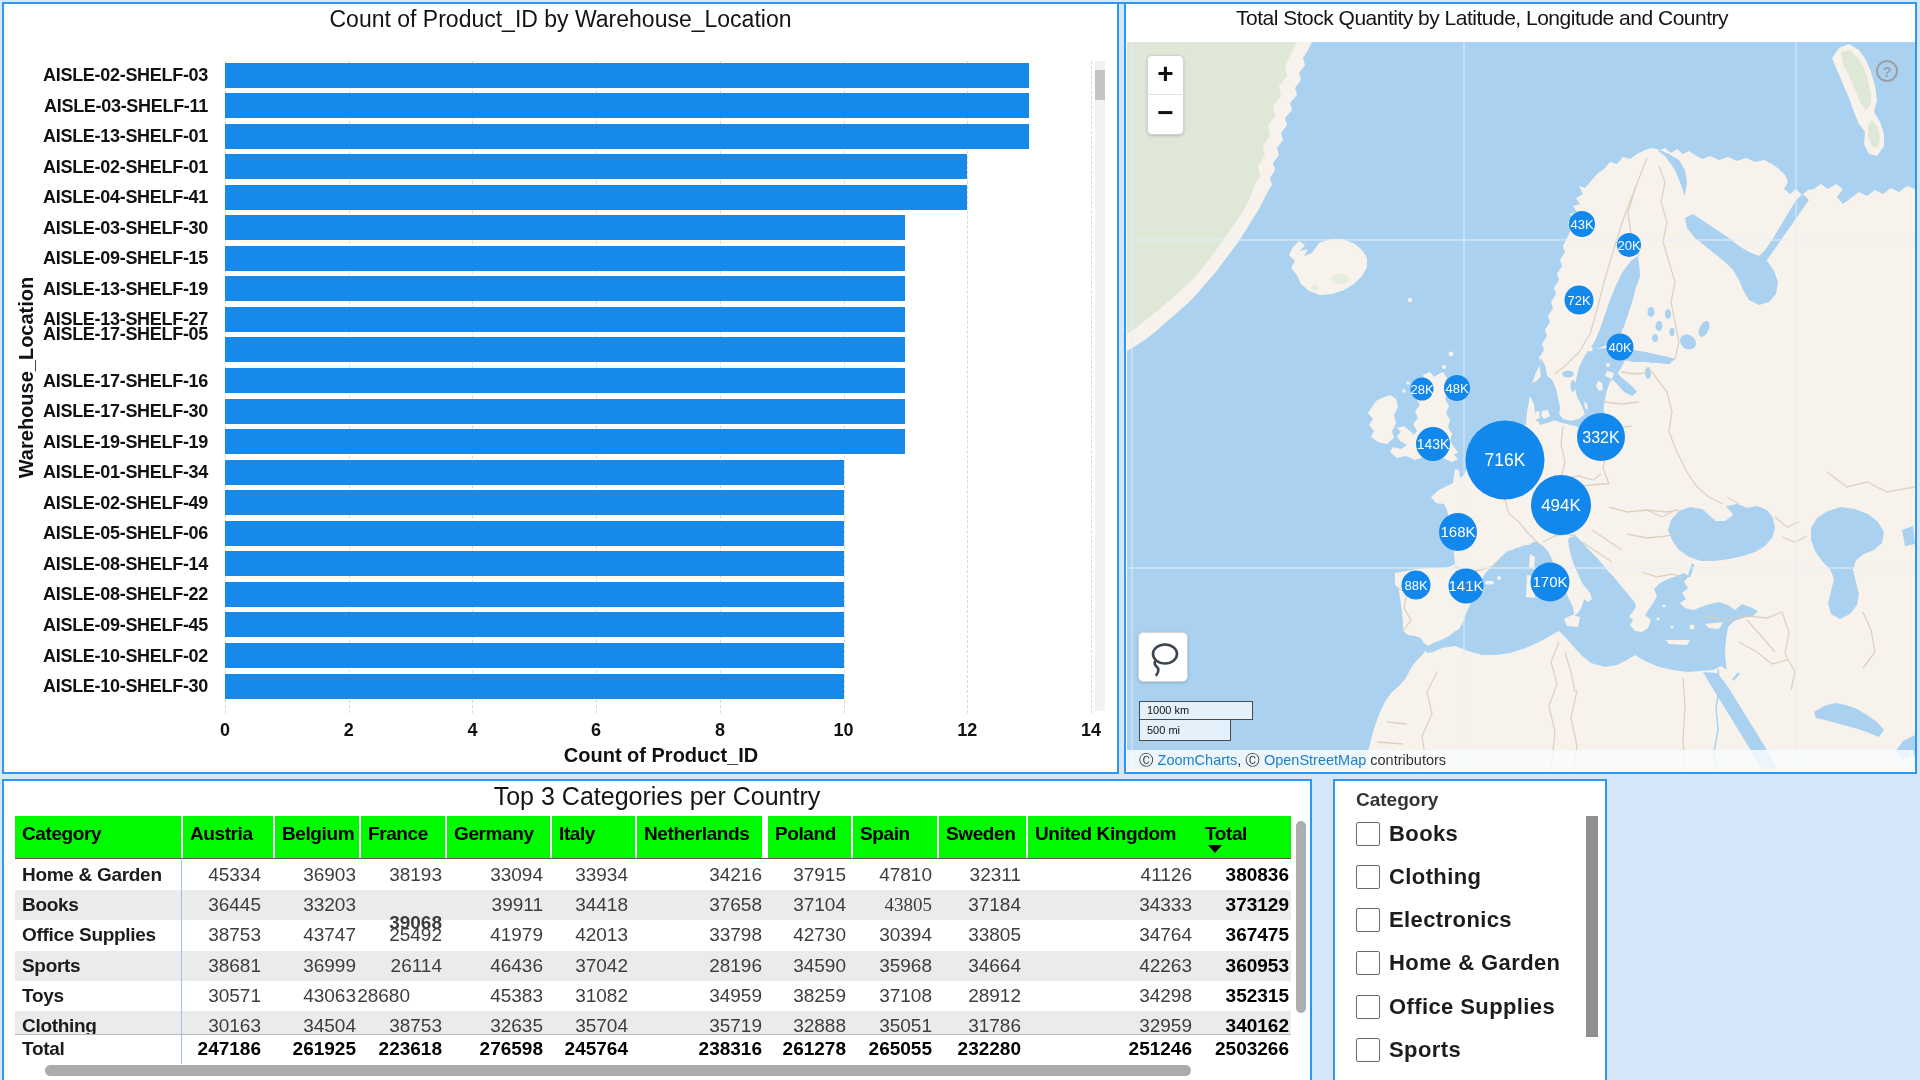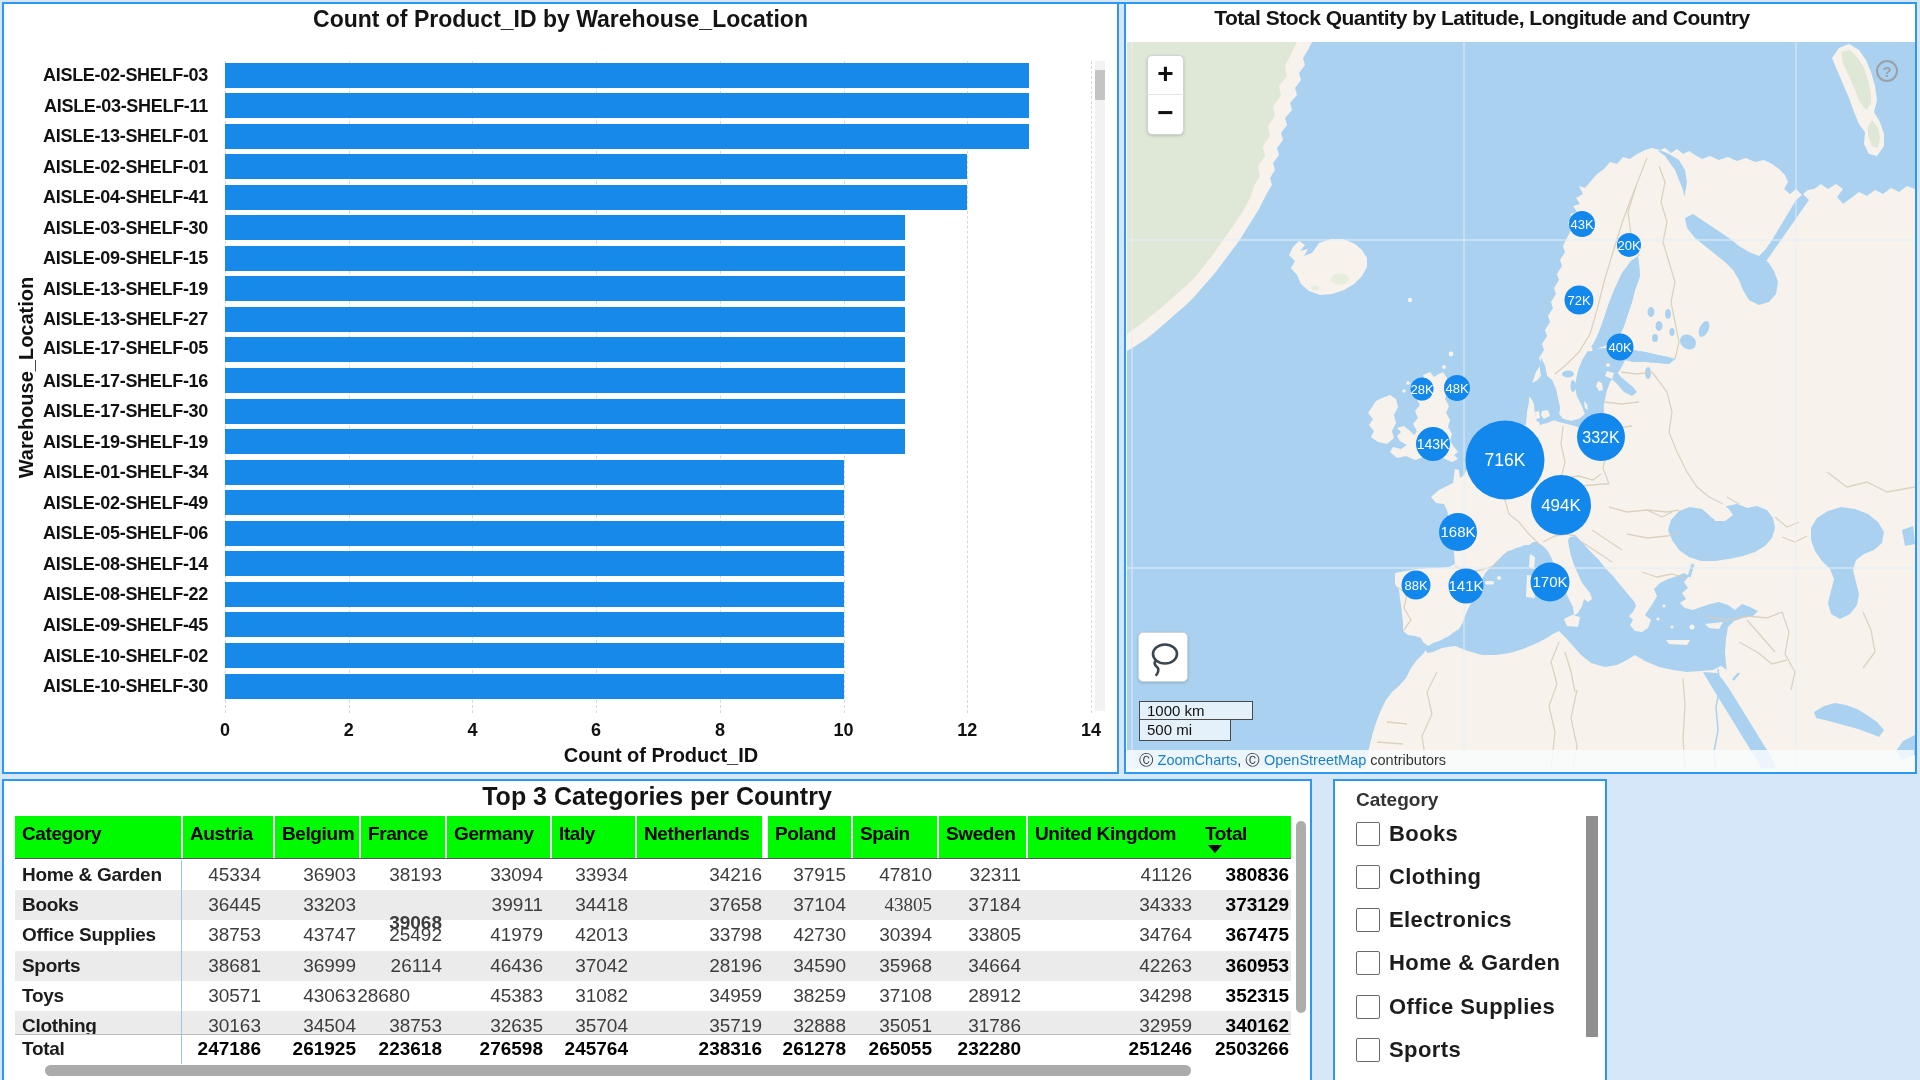--- a/index.html
+++ b/index.html
@@ -1,16 +1,16 @@
 <!DOCTYPE html>
 <html><head><meta charset="utf-8"><style>
 *{margin:0;padding:0;box-sizing:border-box}
 html,body{width:1920px;height:1080px;overflow:hidden;background:#d5e7f9;font-family:"Liberation Sans",sans-serif}
 .pane{position:absolute;background:#fff;border:2px solid #2e97f1}
-.ptitle{position:absolute;width:100%;text-align:center;font-weight:bold;color:#141414;font-size:23px}
+.ptitle{position:absolute;width:100%;text-align:center;font-weight:normal;color:#141414;font-size:23px}
 
 .ylab{position:absolute;right:909px;width:200px;text-align:right;font-weight:bold;font-size:18px;color:#111;letter-spacing:-0.3px}
 .bar{position:absolute;left:221px;height:25px;background:#1689e9}
 .grid{position:absolute;top:57px;height:652px;width:0;border-left:1px dashed #d9d9d9}
 .xlab{position:absolute;top:716px;width:60px;text-align:center;font-weight:bold;font-size:18px;color:#111}
 .xtitle{position:absolute;top:740px;left:357px;width:600px;text-align:center;font-weight:bold;font-size:20px;color:#111}
 .ytitle{position:absolute;left:-178px;top:362px;width:400px;text-align:center;transform:rotate(-90deg);font-weight:bold;font-size:20px;color:#111}
 .vsb{position:absolute;right:12px;top:57px;width:10px;height:650px;background:#f2f2f2}
 .vsbthumb{position:absolute;right:12px;top:66px;width:10px;height:30px;background:#c4c4c4}
 
@@ -20,21 +20,21 @@
 .stripe{position:absolute;left:11px;width:1276px;background:#ebebeb}
 .cat{position:absolute;font-weight:bold;font-size:19px;color:#1c1c1c;white-space:nowrap;letter-spacing:-0.3px}
 .num{position:absolute;font-size:19px;color:#3d3d3d;white-space:nowrap}
 
 .cb{position:absolute;left:21px;width:24px;height:24px;border:1.5px solid #6a6a6a;background:#fff;border-radius:2px}
 .cblab{position:absolute;left:54px;font-size:22px;font-weight:bold;color:#1c1c1c;letter-spacing:0.4px;white-space:nowrap}
 
 .mapctl{position:absolute;background:#fff;border:1px solid #cfd4d9;border-radius:5px;box-shadow:0 1px 3px rgba(0,0,0,.18)}
 .attr{position:absolute;left:1px;right:1px;bottom:1px;height:21px;background:rgba(248,251,253,.85);font-size:14.5px;line-height:20px;color:#333;padding-left:12px;white-space:nowrap}
 .attr .lnk{color:#1d7fc4}
-.scalebox{position:absolute;background:rgba(245,249,252,.78);border:1px solid #4a4a4a;font-size:15px;color:#111;padding:0 7px}
+.scalebox{position:absolute;background:rgba(245,249,252,.78);border:1px solid #4a4a4a;font-size:11px;color:#111;padding:0 7px}
 </style></head><body>
 
 <div class="pane" style="left:2px;top:2px;width:1117px;height:772px">
  <div class="ptitle" style="top:2px">Count of Product_ID by Warehouse_Location</div>
  <div class="ytitle">Warehouse_Location</div>
  <div class="grid" style="left:221.0px"></div>
     <div class="grid" style="left:344.7px"></div>
     <div class="grid" style="left:468.4px"></div>
     <div class="grid" style="left:592.1px"></div>
     <div class="grid" style="left:715.9px"></div>
@@ -64,21 +64,21 @@
     <div class="bar" style="top:669.5px;width:618.6px"></div>
  <div class="ylab" style="top:61.0px">AISLE-02-SHELF-03</div>
     <div class="ylab" style="top:91.5px">AISLE-03-SHELF-11</div>
     <div class="ylab" style="top:122.1px">AISLE-13-SHELF-01</div>
     <div class="ylab" style="top:152.7px">AISLE-02-SHELF-01</div>
     <div class="ylab" style="top:183.2px">AISLE-04-SHELF-41</div>
     <div class="ylab" style="top:213.8px">AISLE-03-SHELF-30</div>
     <div class="ylab" style="top:244.3px">AISLE-09-SHELF-15</div>
     <div class="ylab" style="top:274.9px">AISLE-13-SHELF-19</div>
     <div class="ylab" style="top:305.4px">AISLE-13-SHELF-27</div>
-    <div class="ylab" style="top:334px">AISLE-17-SHELF-05</div>
+    <div class="ylab" style="top:320px">AISLE-17-SHELF-05</div>
     <div class="ylab" style="top:366.5px">AISLE-17-SHELF-16</div>
     <div class="ylab" style="top:397.1px">AISLE-17-SHELF-30</div>
     <div class="ylab" style="top:427.6px">AISLE-19-SHELF-19</div>
     <div class="ylab" style="top:458.2px">AISLE-01-SHELF-34</div>
     <div class="ylab" style="top:488.7px">AISLE-02-SHELF-49</div>
     <div class="ylab" style="top:519.2px">AISLE-05-SHELF-06</div>
     <div class="ylab" style="top:549.8px">AISLE-08-SHELF-14</div>
     <div class="ylab" style="top:580.4px">AISLE-08-SHELF-22</div>
     <div class="ylab" style="top:610.9px">AISLE-09-SHELF-45</div>
     <div class="ylab" style="top:641.5px">AISLE-10-SHELF-02</div>

